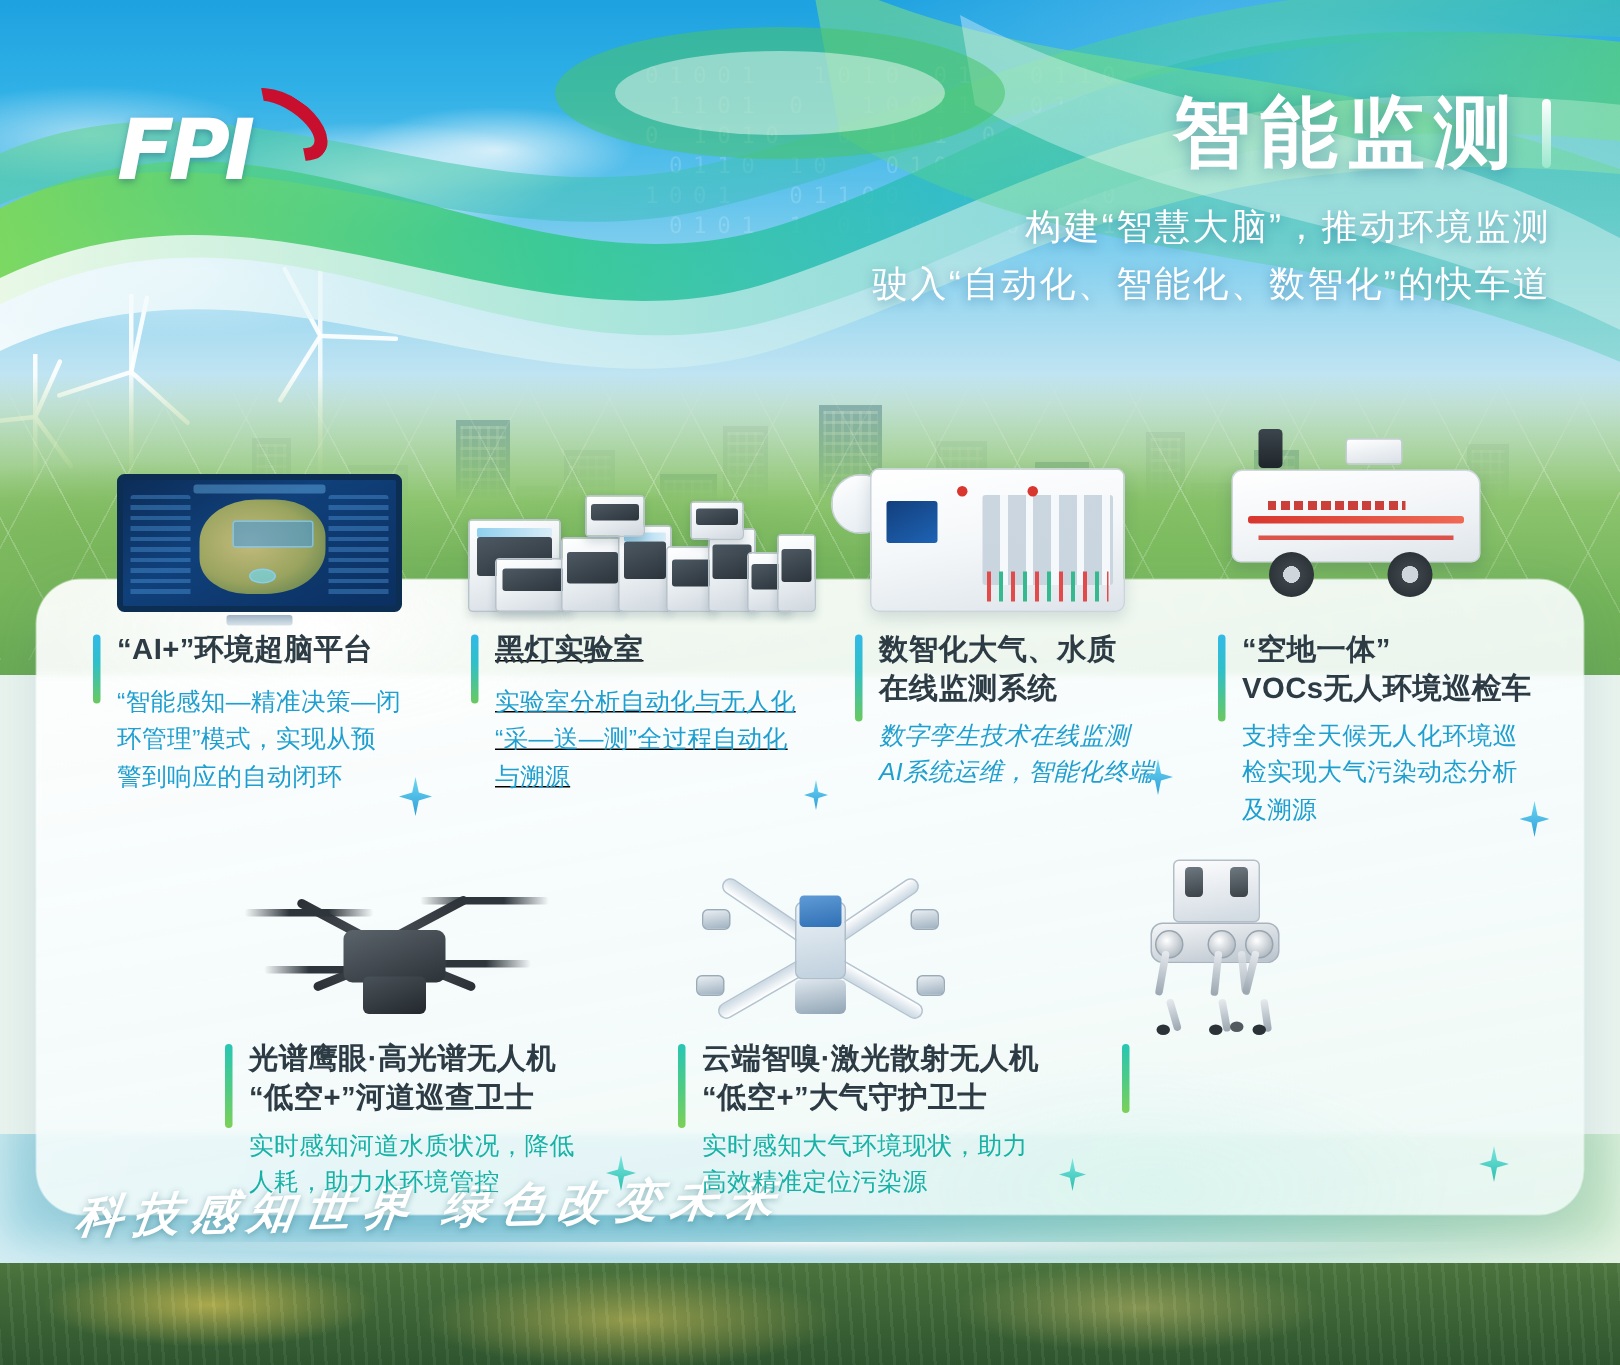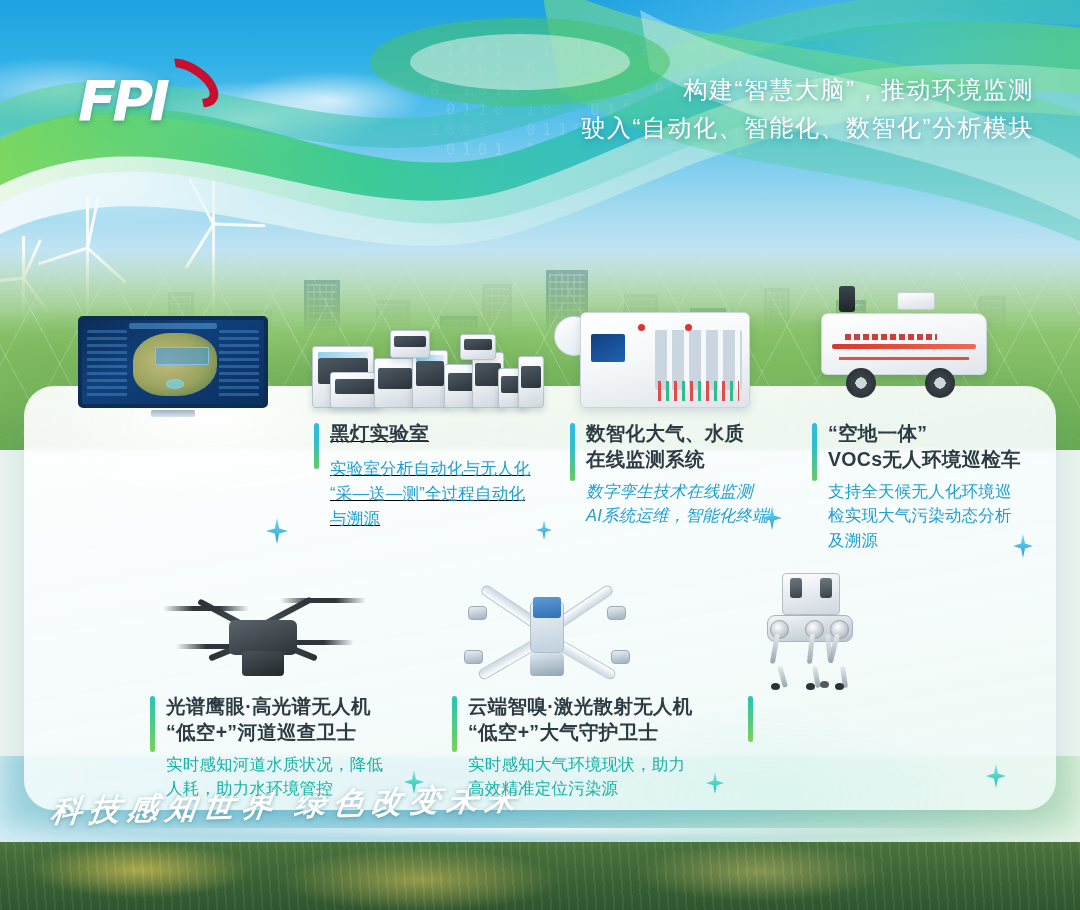--- a/index.html
+++ b/index.html
@@ -388,22 +388,25 @@
     <ellipse cx="520" cy="62" rx="150" ry="44" fill="#49c26a" opacity=".55"></ellipse>
     <ellipse cx="520" cy="62" rx="110" ry="28" fill="#ffffff" opacity=".45"></ellipse>
   </svg>
 
   <div class="logo">
     <span class="lt">FPI</span>
     <span class="swoosh"></span>
   </div>
 
   <div class="header">
+    <h1>
+      <span>智能监测</span><span class="titlebar"></span>
+    </h1>
     <p>构建“智慧大脑”，推动环境监测</p>
-    <p style="margin-top:2px;">驶入“自动化、智能化、数智化”分析模块</p>
+    <p style="margin-top:2px;">驶入“自动化、智能化、数智化”的快车道</p>
   </div>
 
   <div class="panel"></div>
 
   <div class="stage">
 
     <div class="prod monitor">
       <div class="screen">
         <div class="panelL"></div>
         <div class="panelR"></div>
@@ -517,20 +520,27 @@
       <div class="leg" style="left:66%; top:56%; height:30px; transform:rotate(14deg);"></div>
       <div class="leg" style="left:70%; top:82%; height:22px; transform:rotate(-8deg);"></div>
       <div class="foot" style="left:66%; top:96%;"></div>
       <div class="leg" style="left:58%; top:56%; height:28px; transform:rotate(-6deg); opacity:.8;"></div>
       <div class="foot" style="left:54%; top:94%; opacity:.8;"></div>
     </div>
   </div>
 
   <div class="cards">
 
+    <div class="card" style="left:62px; top:420px; width:244px;">
+      <div class="accent" style="height:46px;"></div>
+      <div class="ttl">“AI+”环境超脑平台</div>
+      <div class="desc">“智能感知—精准决策—闭
+环管理”模式，实现从预
+警到响应的自动闭环</div>
+    </div>
 
     <div class="card" style="left:314px; top:420px; width:252px;text-decoration:underline;">
       <div class="accent" style="height:46px;"></div>
       <div class="ttl">黑灯实验室</div>
       <div class="desc">实验室分析自动化与无人化
 “采—送—测”全过程自动化
 与溯源</div>
     </div>
 
     <div class="card" style="left:570px; top:420px; width:238px;">

